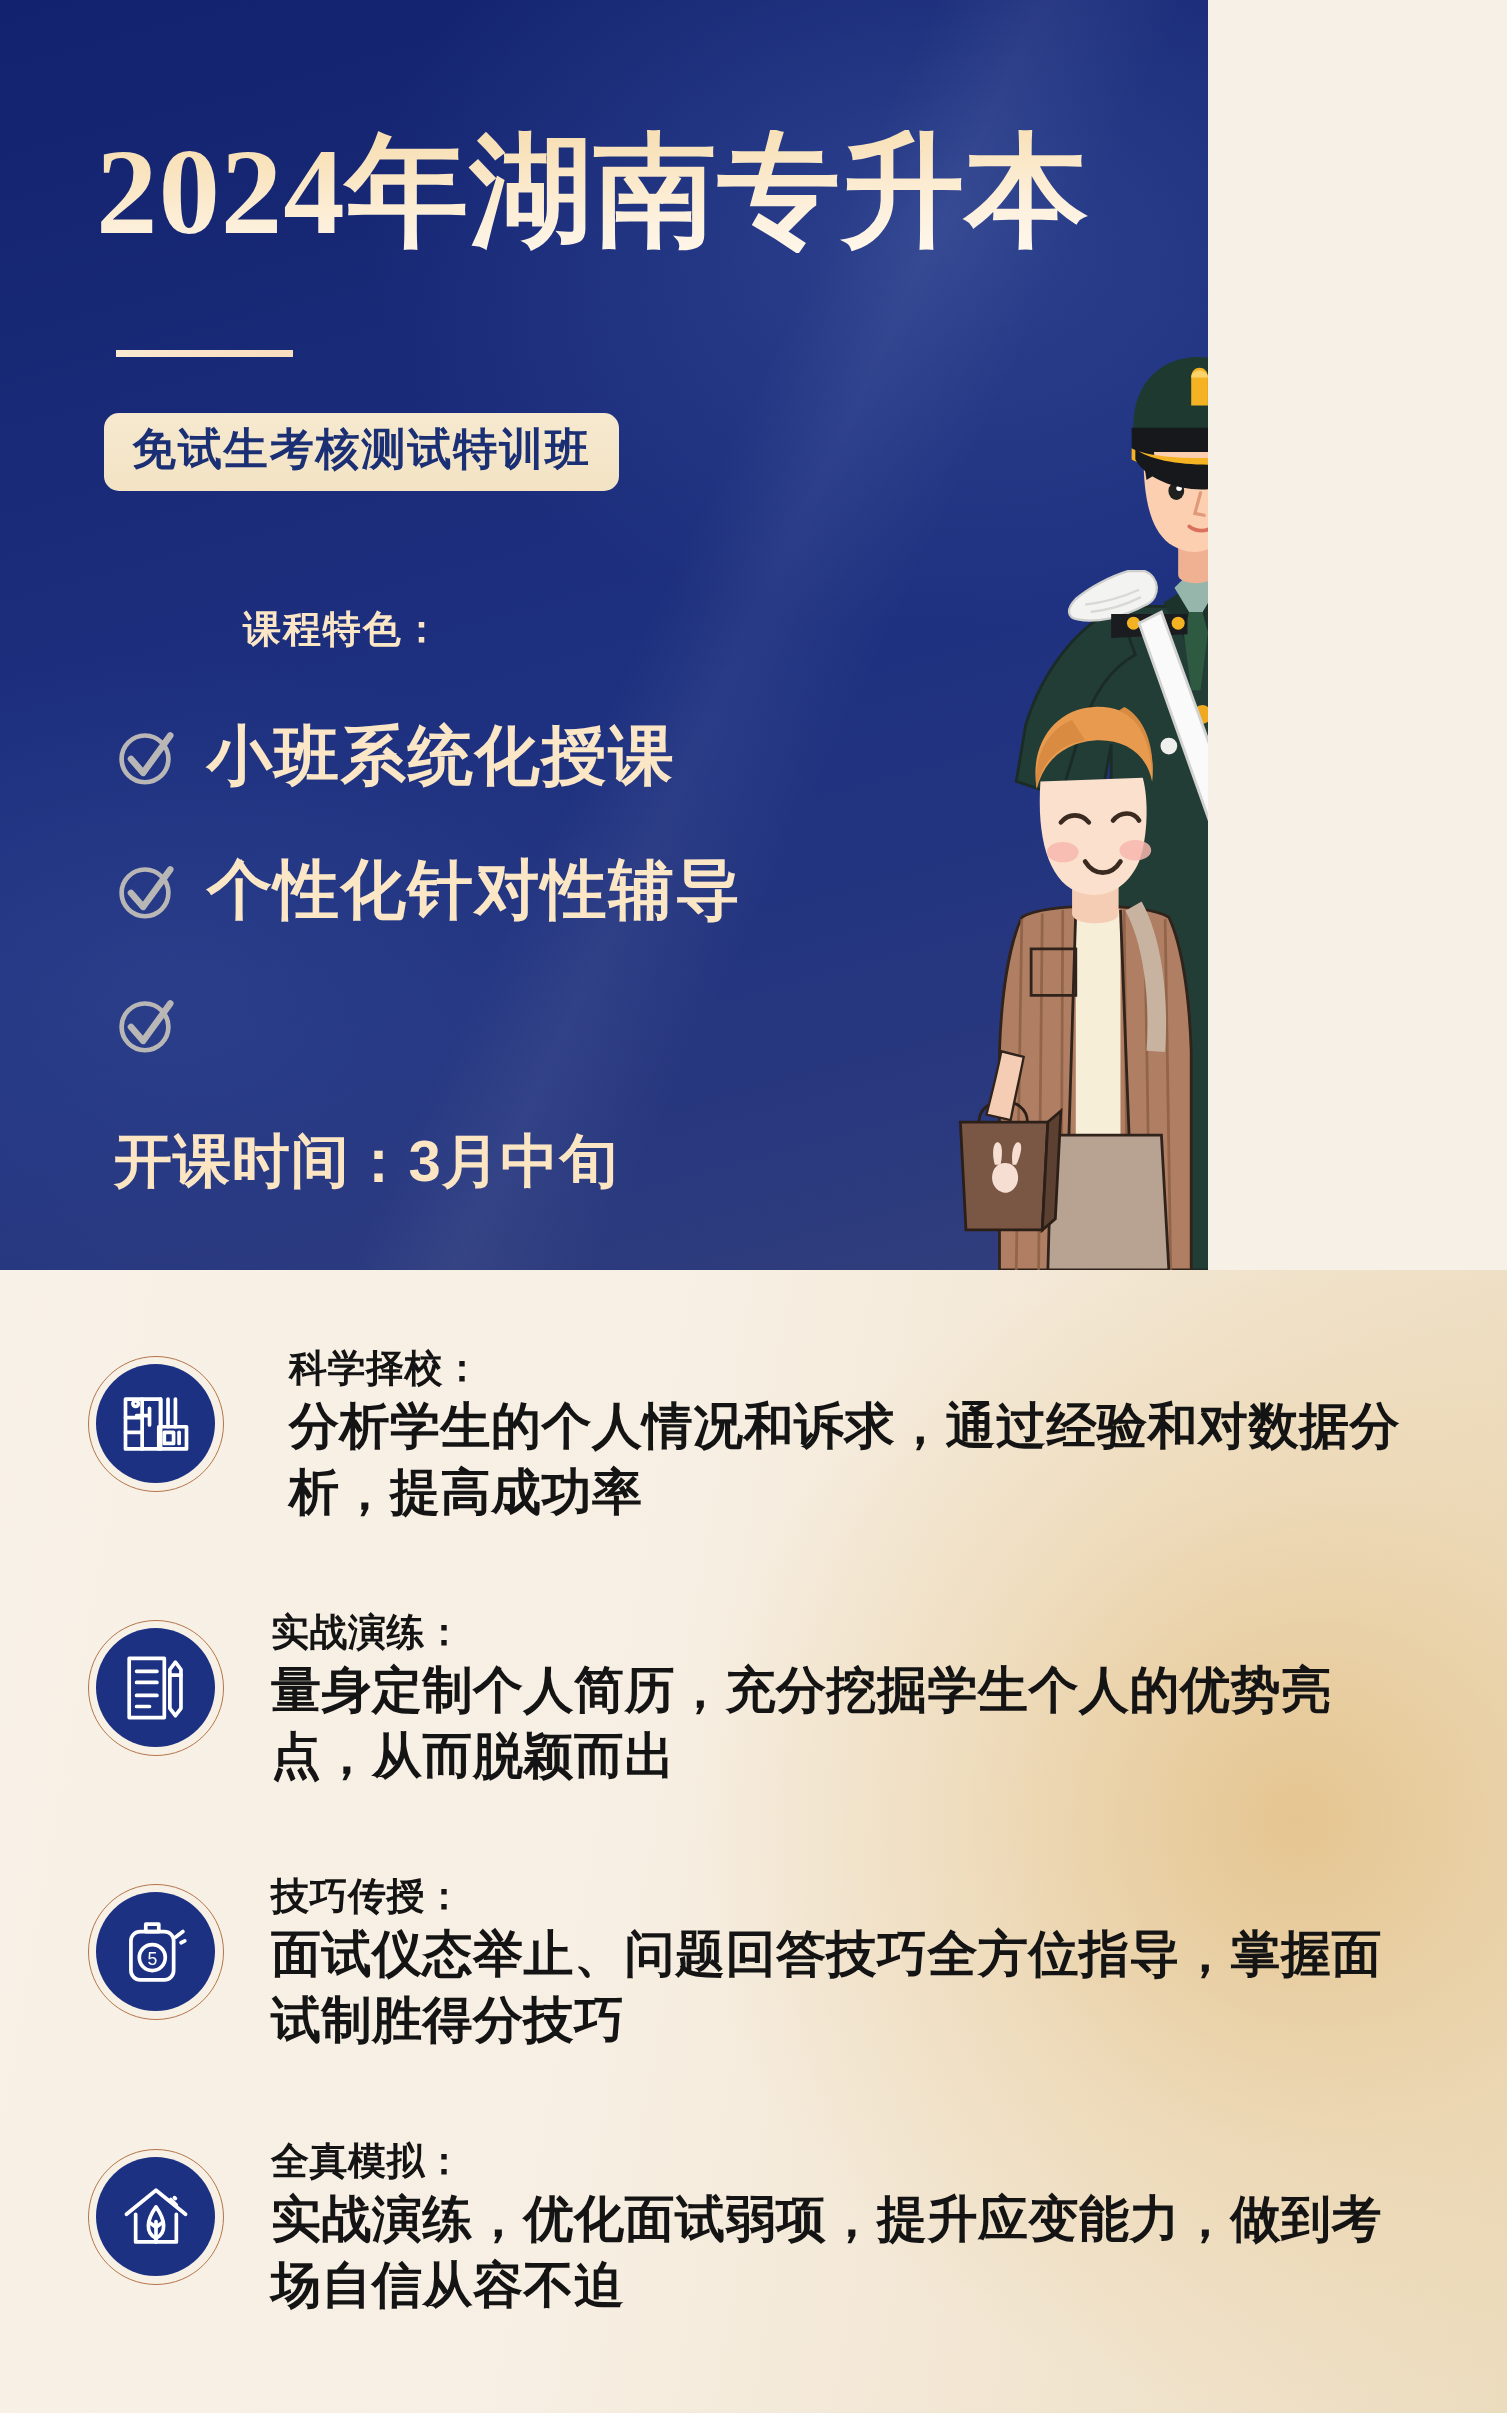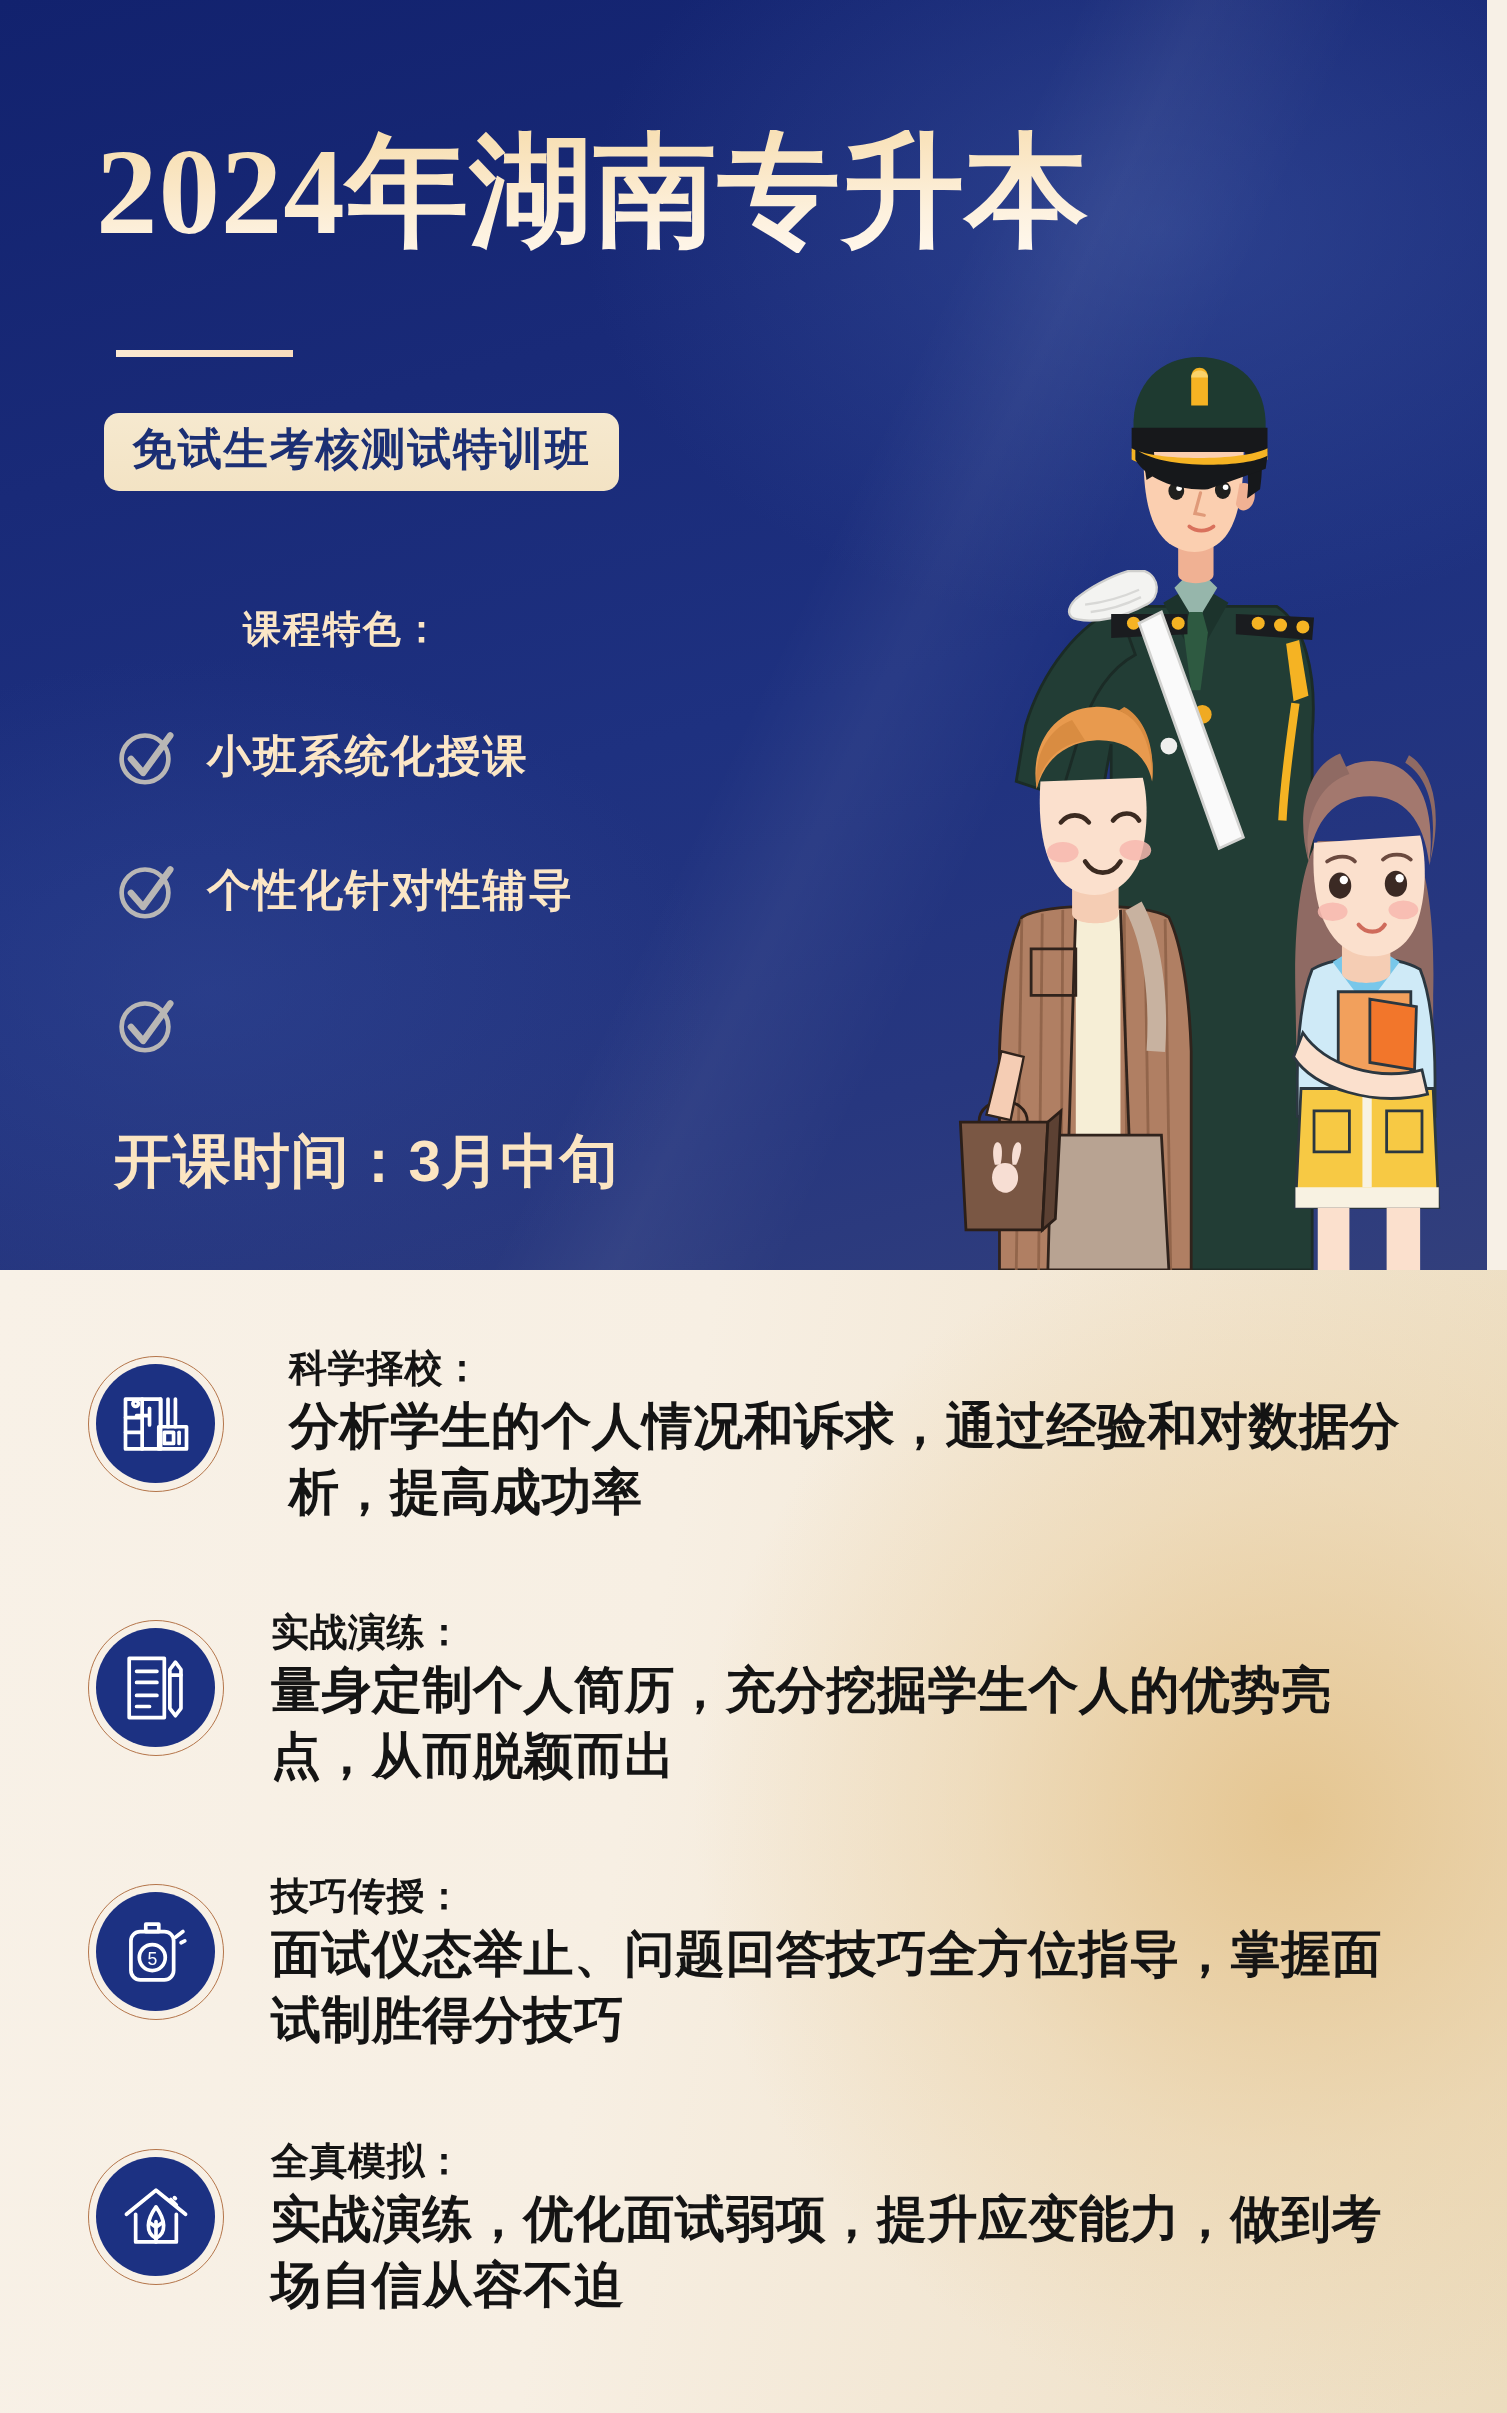--- a/index.html
+++ b/index.html
@@ -6,21 +6,21 @@
   body{
     width:1508px;height:2413px;
     background:#f7f0e6;
     font-family:"Liberation Sans","DejaVu Sans",sans-serif;
     overflow:hidden;
   }
   .poster{position:relative;width:1508px;height:2413px;overflow:hidden;}
 
   
   .hero{
-    position:absolute;left:0;top:0;width:1487px;height:1270px;
+    position:absolute;left:0;top:0;width:1208px;height:1270px;
     background:
       radial-gradient(ellipse 931px 652px at 78% 18%, rgba(60,84,160,.55) 0%, rgba(60,84,160,0) 62%),
       radial-gradient(ellipse 838px 558px at 14% 78%, rgba(52,74,150,.45) 0%, rgba(52,74,150,0) 60%),
       linear-gradient(165deg,#12226e 0%,#192a78 30%,#1e3180 55%,#27377f 80%,#323f7c 100%);
     overflow:hidden;
   }
   .hero:after{
     content:"";position:absolute;inset:0;
     background:linear-gradient(115deg,rgba(255,255,255,0) 52%,rgba(255,255,255,.05) 58%,rgba(255,255,255,0) 66%);
     pointer-events:none;
@@ -73,21 +73,21 @@
   }
 
   .feature-list{position:absolute;left:116px;top:721px;z-index:4;}
   .feature-row{display:flex;align-items:center;height:71px;margin-bottom:63px;}
   .check-icon{
     width:58px;height:58px;flex:0 0 58px;margin-right:33px;position:relative;
   }
   .check-icon svg{display:block;width:58px;height:58px;overflow:visible;}
   .feature-text{
     font-family:"Liberation Serif","DejaVu Serif",serif;
-    font-weight:600;font-size:44px;line-height:1;
+    font-weight:600;font-size:65px;line-height:1;
     color:#fbe6c6;letter-spacing:1.9px;white-space:nowrap;text-align:right;
   }
 
   .start-time{
     position:absolute;left:114px;top:1132px;
     font-family:"Liberation Sans","DejaVu Sans",sans-serif;
     font-weight:700;font-size:58px;line-height:1;
     color:#fbe5c2;letter-spacing:0.9px;white-space:nowrap;
     z-index:4;
   }

